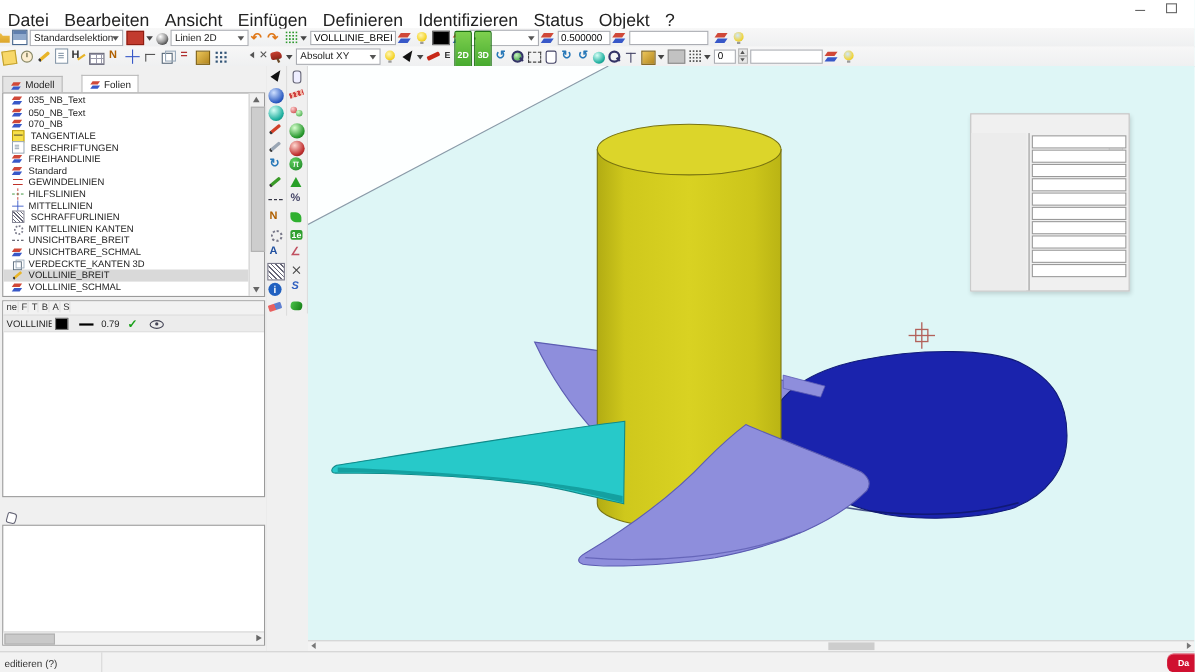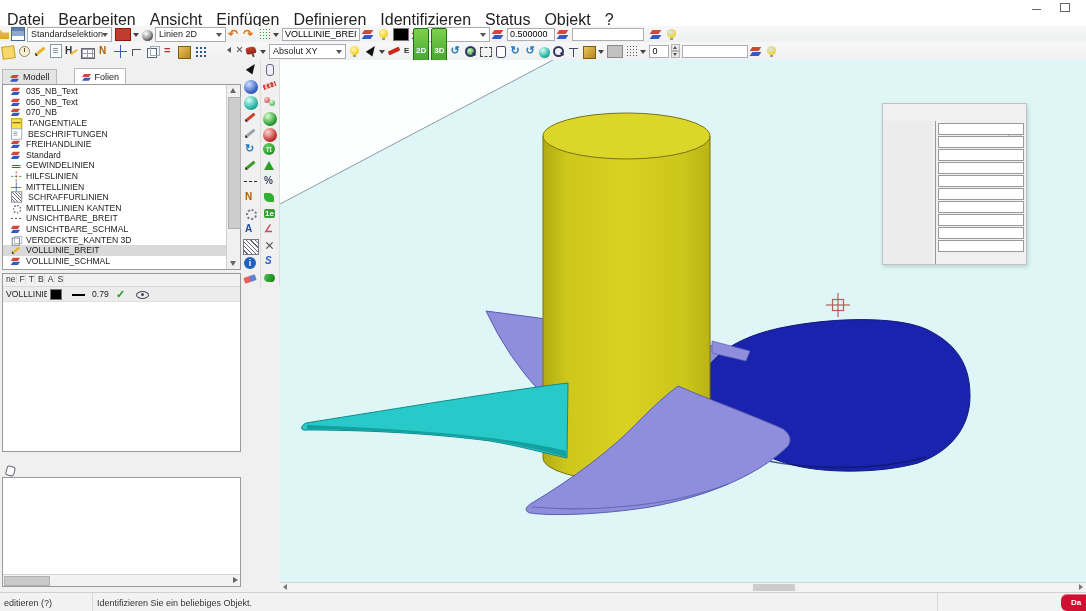--- a/index.html
+++ b/index.html
@@ -573,15 +573,14 @@
 
   <div id="vhscroll">
     <span class="arr left"></span>
     <span class="thumb"></span>
     <span class="arr right"></span>
   </div>
 </div>
 
 <div id="statusbar" class="abs">
   <div class="cell mode">editieren (?)</div>
-  <div class="cell msg">Identifizieren Sie ein beliebiges Objekt.</div>
   <div class="logo">Da</div>
 </div>
 
 </body></html>

